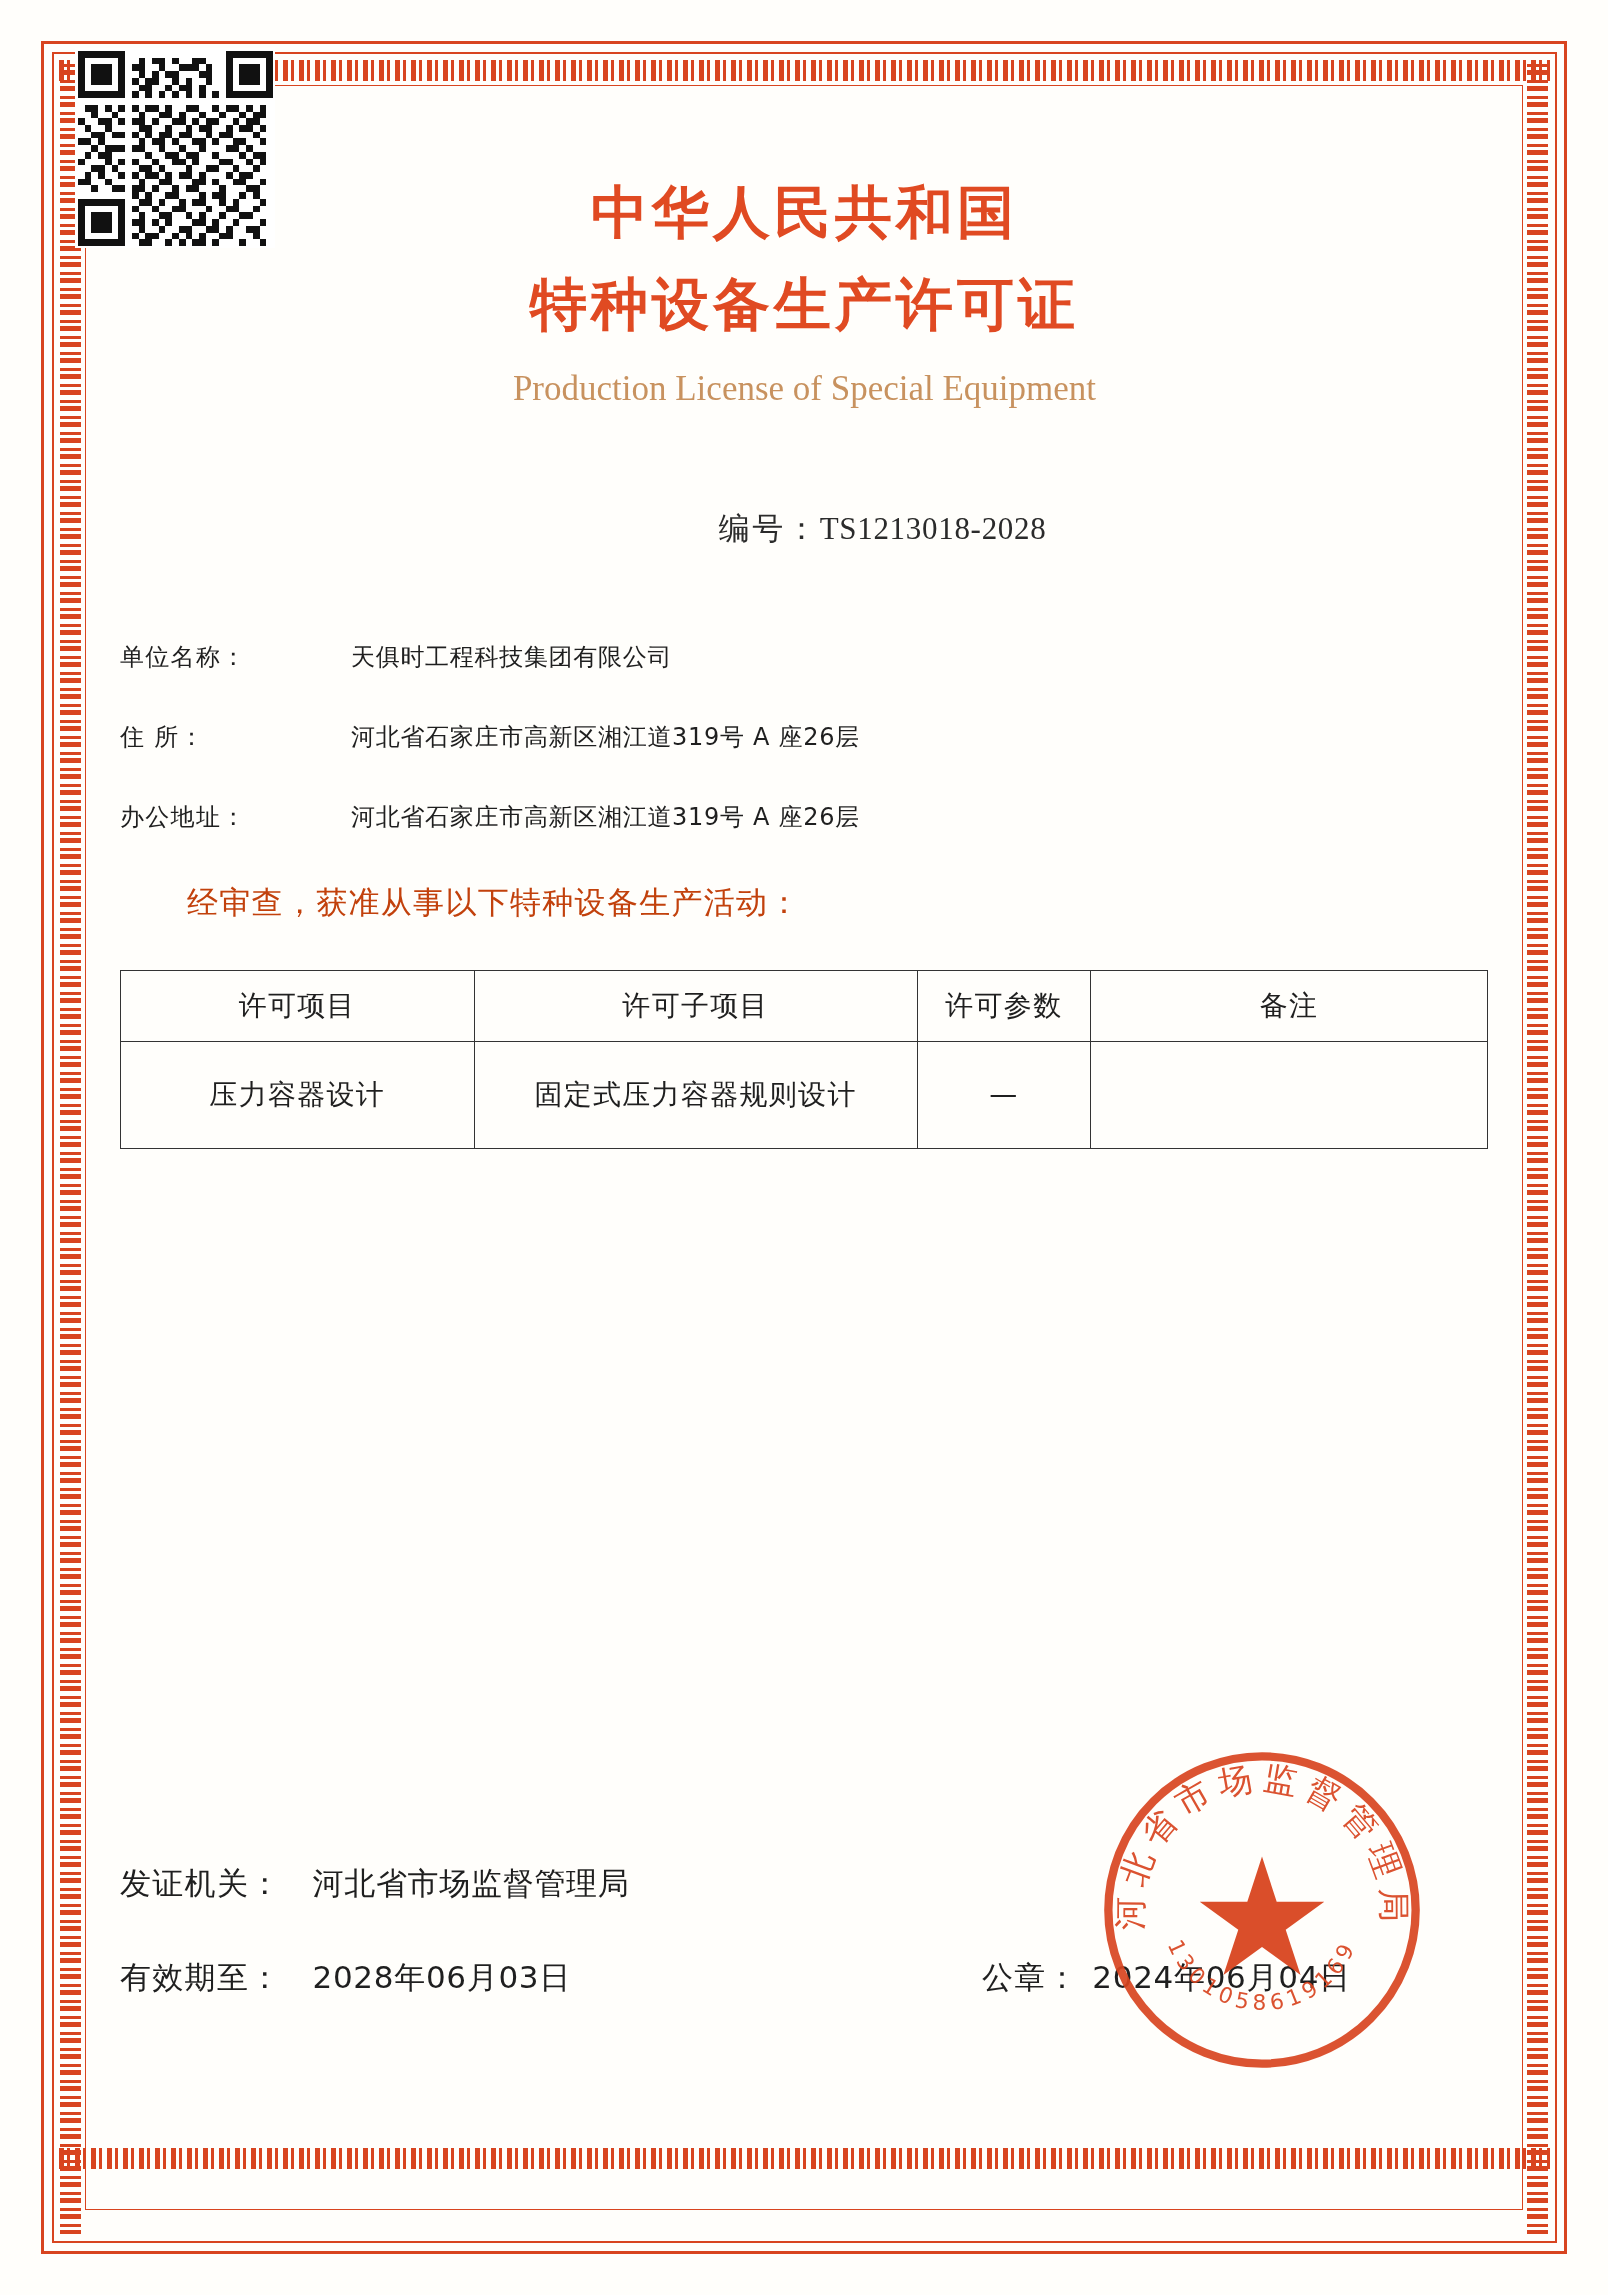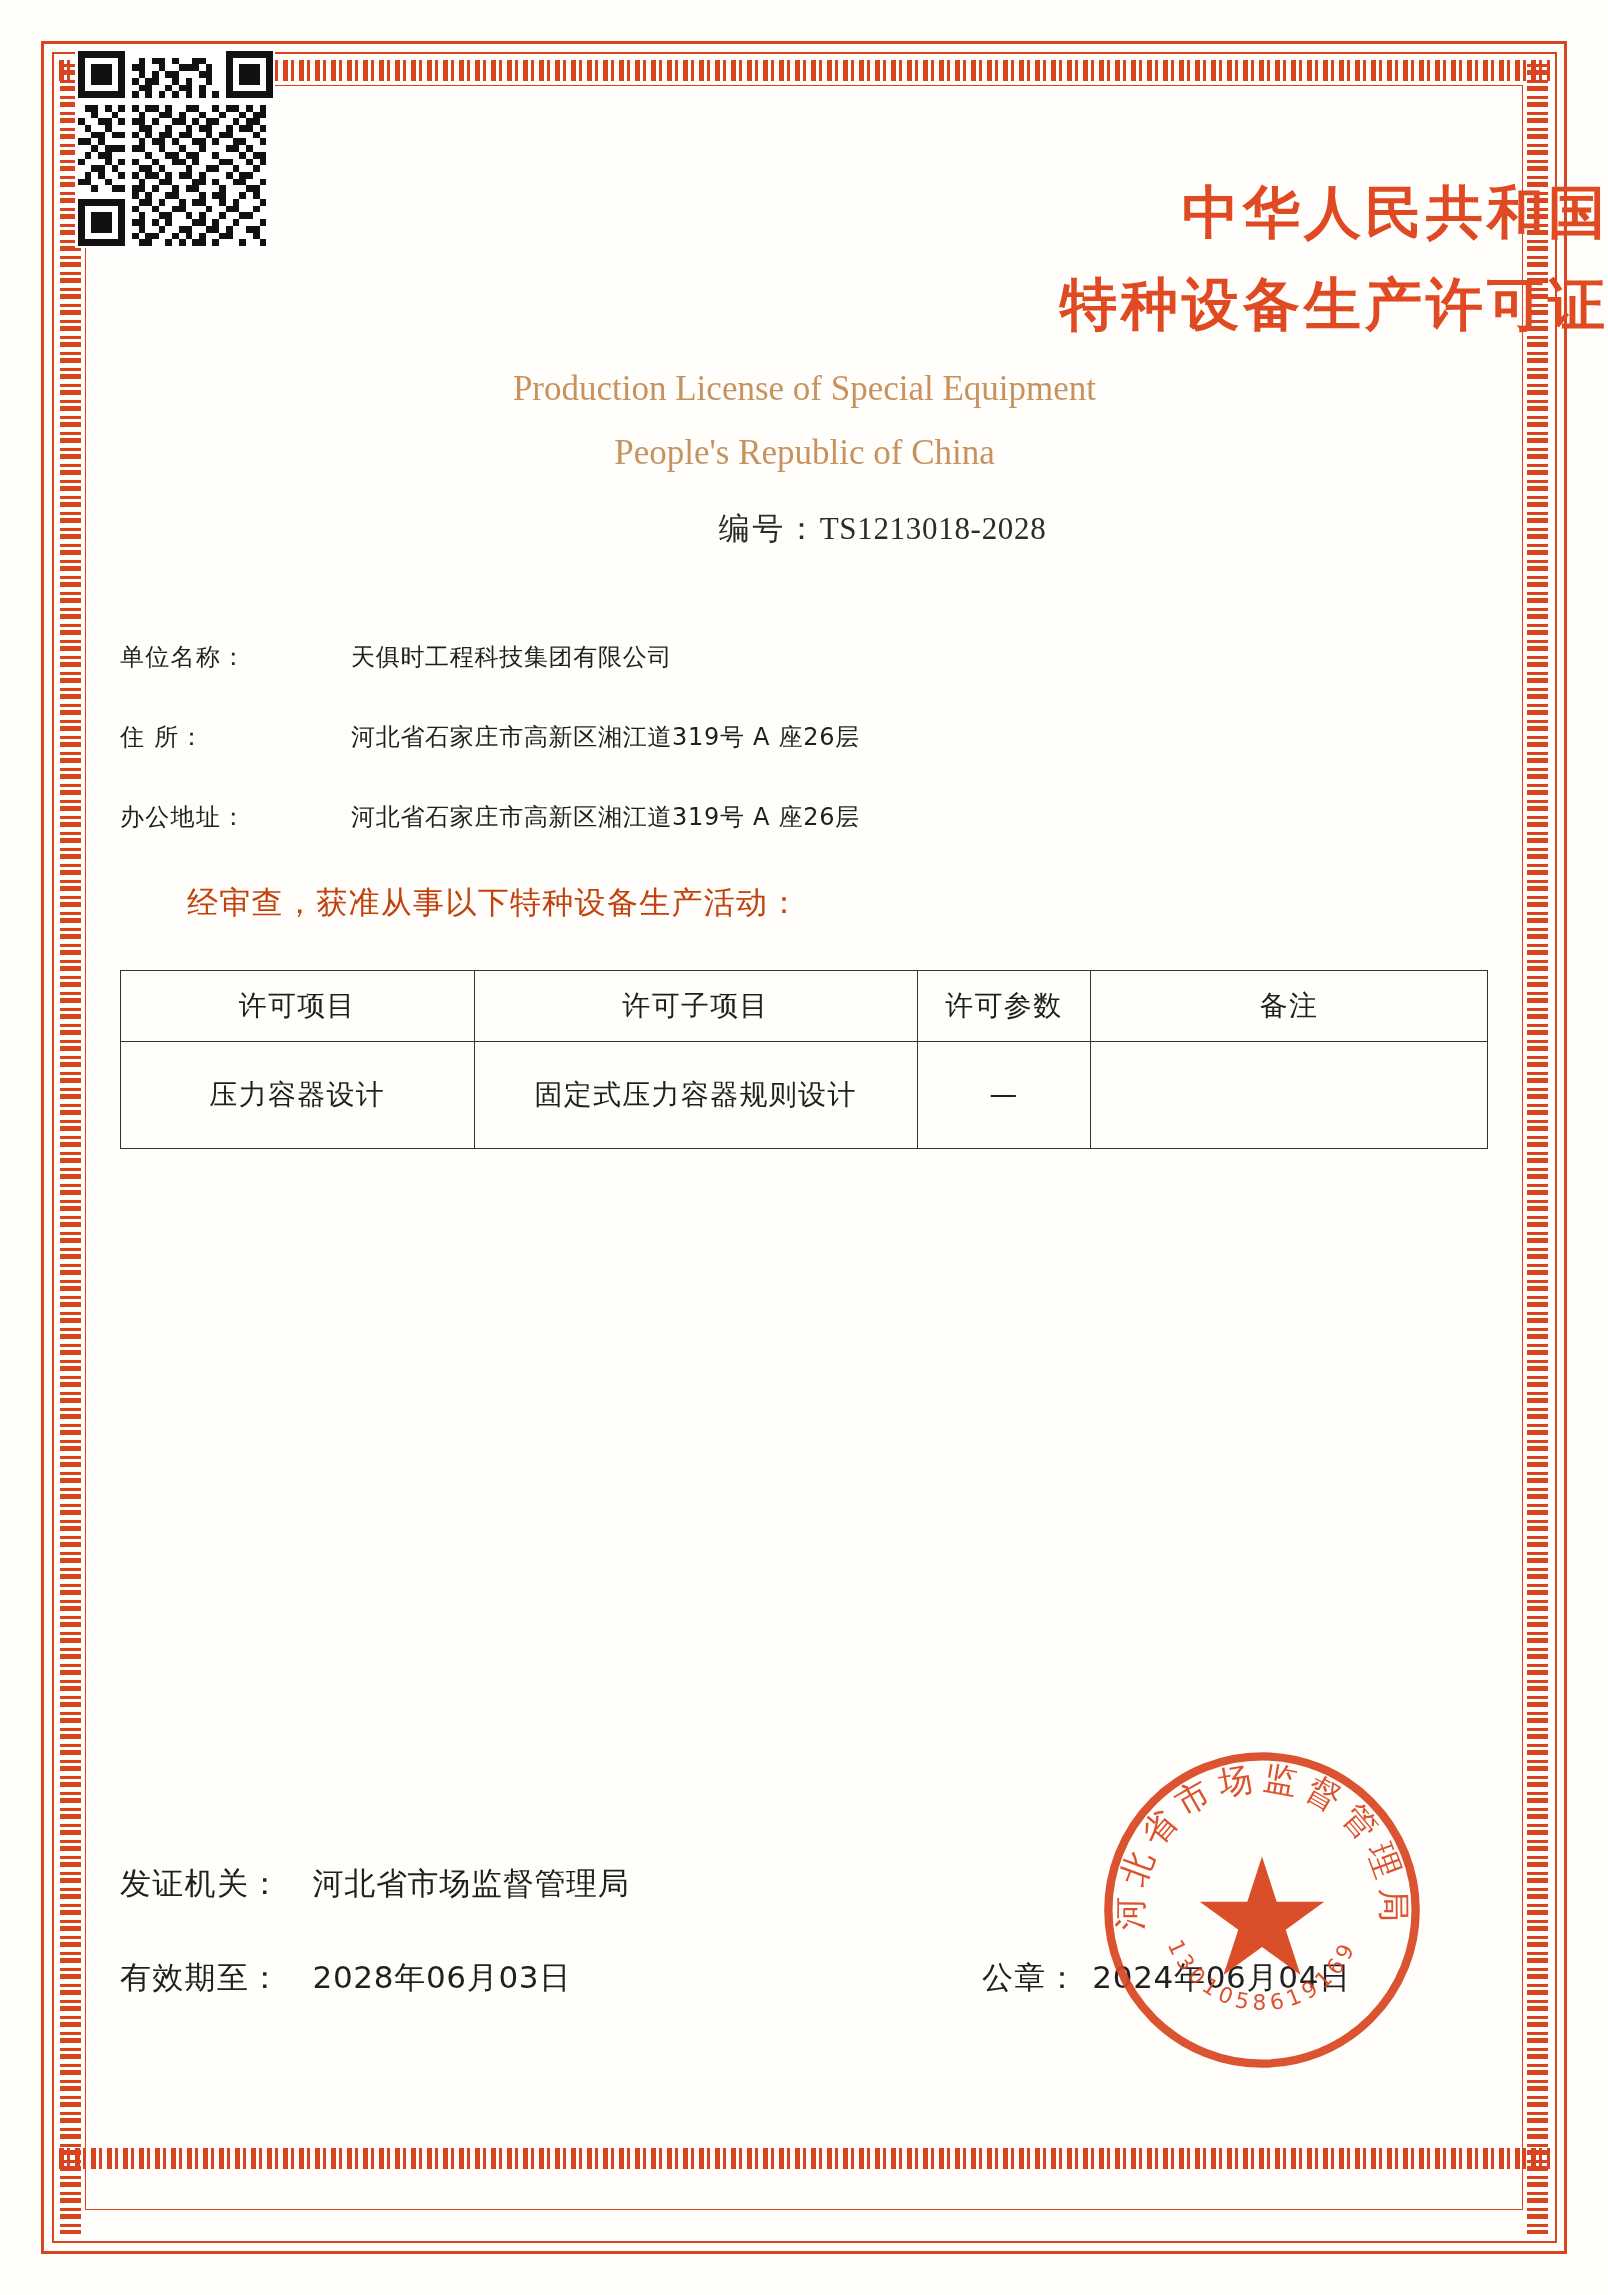--- a/index.html
+++ b/index.html
@@ -101,21 +101,21 @@
     padding: 2.7px;
     box-sizing: border-box;
   }
   .qr canvas, .qr svg { display: block; }
 
   
   .title-cn1, .title-cn2 {
     position: absolute;
     left: 0;
     width: 1609px;
-    text-align: right;
+    text-align: center;
     color: #e04a22;
     font-family: "DejaVu Sans", "Liberation Sans", sans-serif;
     font-weight: bold;
     letter-spacing: 4px;
   }
   .title-cn1 { top: 175px; font-size: 57px; }
   .title-cn2 { top: 267px; font-size: 57px; }
 
   .title-en1, .title-en2 {
     position: absolute;
@@ -512,21 +512,20 @@
         <rect x="20" y="28" width="1" height="1"></rect>
           <rect x="24" y="28" width="1" height="1"></rect>
         <rect x="27" y="28" width="1" height="1"></rect>
       </g>
     </svg>
   </div>
 
   <div class="title-cn1">中华人民共和国</div>
   <div class="title-cn2">特种设备生产许可证</div>
   <div class="title-en1">Production License of Special Equipment</div>
-  <div class="title-en2">People's Republic of China</div>
 
   <div class="serial">
     <span class="serial-label">编号：</span><span class="serial-value">TS1213018-2028</span>
   </div>
 
   <div class="field f1">
     <span class="lbl">单位名称：</span><span class="val">天俱时工程科技集团有限公司</span>
   </div>
   <div class="field f2">
     <span class="lbl spaced">住    所：</span><span class="val">河北省石家庄市高新区湘江道319号 A 座26层</span>

